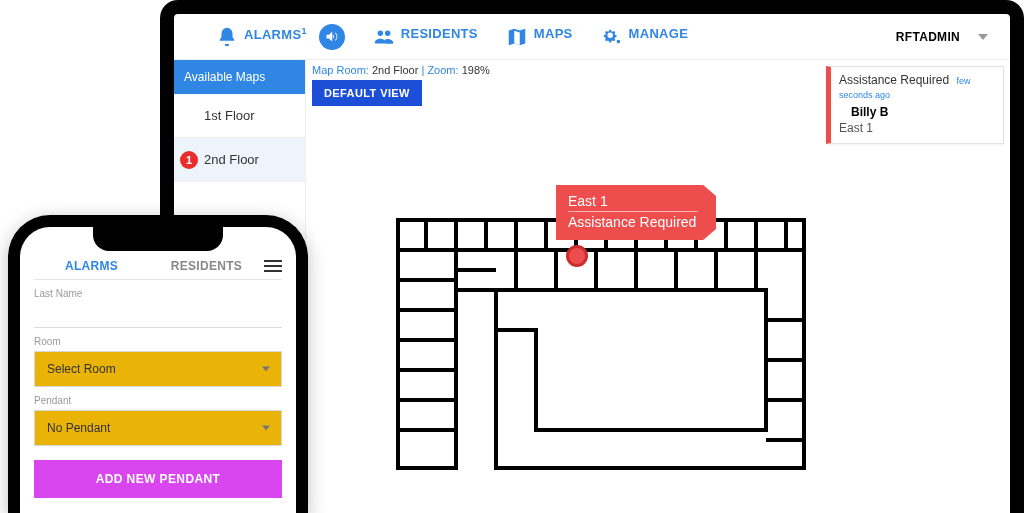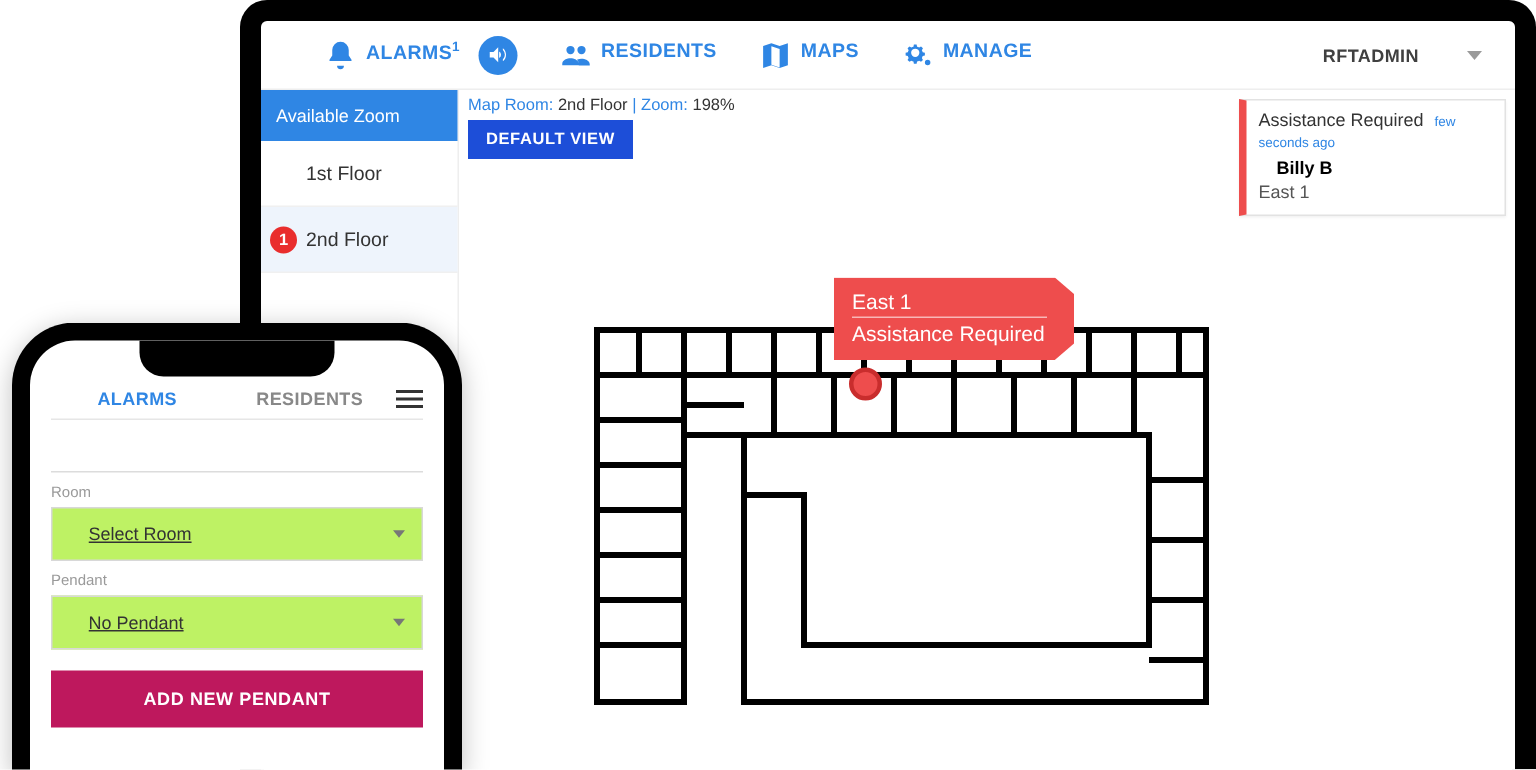--- a/index.html
+++ b/index.html
@@ -26,21 +26,21 @@
     padding: 0 8px 0 42px;
     border-bottom: 1px solid #eee;
     font-size: 13px;
     font-weight: 600;
     color: #2f86e4;
     letter-spacing: .3px;
   }
   .nav-item { display: flex; gap: 6px; cursor: pointer; }
   .nav-item svg { width: 22px; height: 22px; fill: #2f86e4; }
   .nav-spacer { flex: 1; }
-  .user-menu { color: #404040; font-size: 12px; display: flex; align-items: center; gap: 32px; padding-right: 14px; margin-left: 20px; }
+  .user-menu { color: #000000; font-size: 12px; display: flex; align-items: center; gap: 18px; padding-right: 14px; margin-left: 20px; }
   .caret-down { width: 0; height: 0; border-left: 5px solid transparent; border-right: 5px solid transparent; border-top: 6px solid #9a9a9a; }
   .sup { font-size: 9px; vertical-align: super; }
   .sound-btn {
     width: 26px; height: 26px; border-radius: 50%;
     background: #2f86e4; display: inline-flex;
     align-items: center; justify-content: center;
     margin-left: -16px;
   }
   .sound-btn svg { fill: #fff; width: 15px; height: 15px; }
 
@@ -135,31 +135,31 @@
   }
   .phone-inner { padding: 32px 14px 0; font-size: 12px; color: #666; }
   .phone-tabs { display: flex; align-items: center; border-bottom: 1px solid #e6e6e6; padding-bottom: 6px; margin-bottom: 8px; }
   .phone-tab { flex: 1; text-align: center; font-size: 12px; font-weight: 700; color: #888; letter-spacing: .3px; }
   .phone-tab.active { color: #2f86e4; }
   .burger { width: 18px; display: flex; flex-direction: column; gap: 3px; }
   .burger span { height: 2px; background: #333; display: block; }
   .field-label { font-size: 10px; color: #9a9a9a; margin: 8px 0 2px; }
   .text-input { width: 100%; border: none; border-bottom: 1px solid #dcdcdc; padding: 6px 2px; font-size: 12px; background: transparent; }
   .select {
-    width: 100%; border: 1px solid #d8d8d8; background: #bef264;
-    padding: 10px 24px; font-size: 12px; color: #333; margin-top: 2px;
-    appearance: none; position: relative; text-decoration: underline;
+    width: 100%; border: 1px solid #d8d8d8; background: #eab308;
+    padding: 10px 12px; font-size: 12px; color: #333; margin-top: 2px;
+    appearance: none; position: relative;
   }
   .select-wrap { position: relative; }
   .select-wrap::after {
     content: ""; position: absolute; right: 12px; top: 50%; transform: translateY(-30%);
     border-left: 4px solid transparent; border-right: 4px solid transparent; border-top: 5px solid #777;
   }
   .btn-cyan {
-    background: #be185d; color: #fff; border: none;
+    background: #d946ef; color: #fff; border: none;
     font-size: 12px; font-weight: 700; letter-spacing: .4px;
     padding: 12px 20px; width: 100%; margin-top: 14px;
   }
 </style>
 </head>
 <body>
 
 <div class="desktop-frame">
 
   <div class="topnav">
@@ -195,21 +195,21 @@
     <div class="nav-spacer"></div>
     <div class="user-menu">
       <span>RFTADMIN</span>
       <span class="caret-down"></span>
     </div>
   </div>
 
   <div class="main">
 
     <div class="sidebar">
-      <div class="side-header">Available Zoom</div>
+      <div class="side-header">Available Maps</div>
       <div class="side-item">
         <span>1st Floor</span>
       </div>
       <div class="side-item selected">
         <span class="alert-badge">1</span>
         <span>2nd Floor</span>
       </div>
     </div>
 
     <div class="map-panel">
@@ -293,20 +293,21 @@
     <div class="phone-tabs">
       <div class="phone-tab active">ALARMS</div>
       <div class="phone-tab">RESIDENTS</div>
       <div class="burger">
           <span></span>
           <span></span>
           <span></span>
         </div>
     </div>
 
+    <div class="field-label">Last Name</div>
     <input class="text-input" style="">
 
     <div class="field-label">Room</div>
     <div class="select-wrap">
       <select class="select">
         <option>Select Room</option>
       </select>
     </div>
 
     <div class="field-label">Pendant</div>

